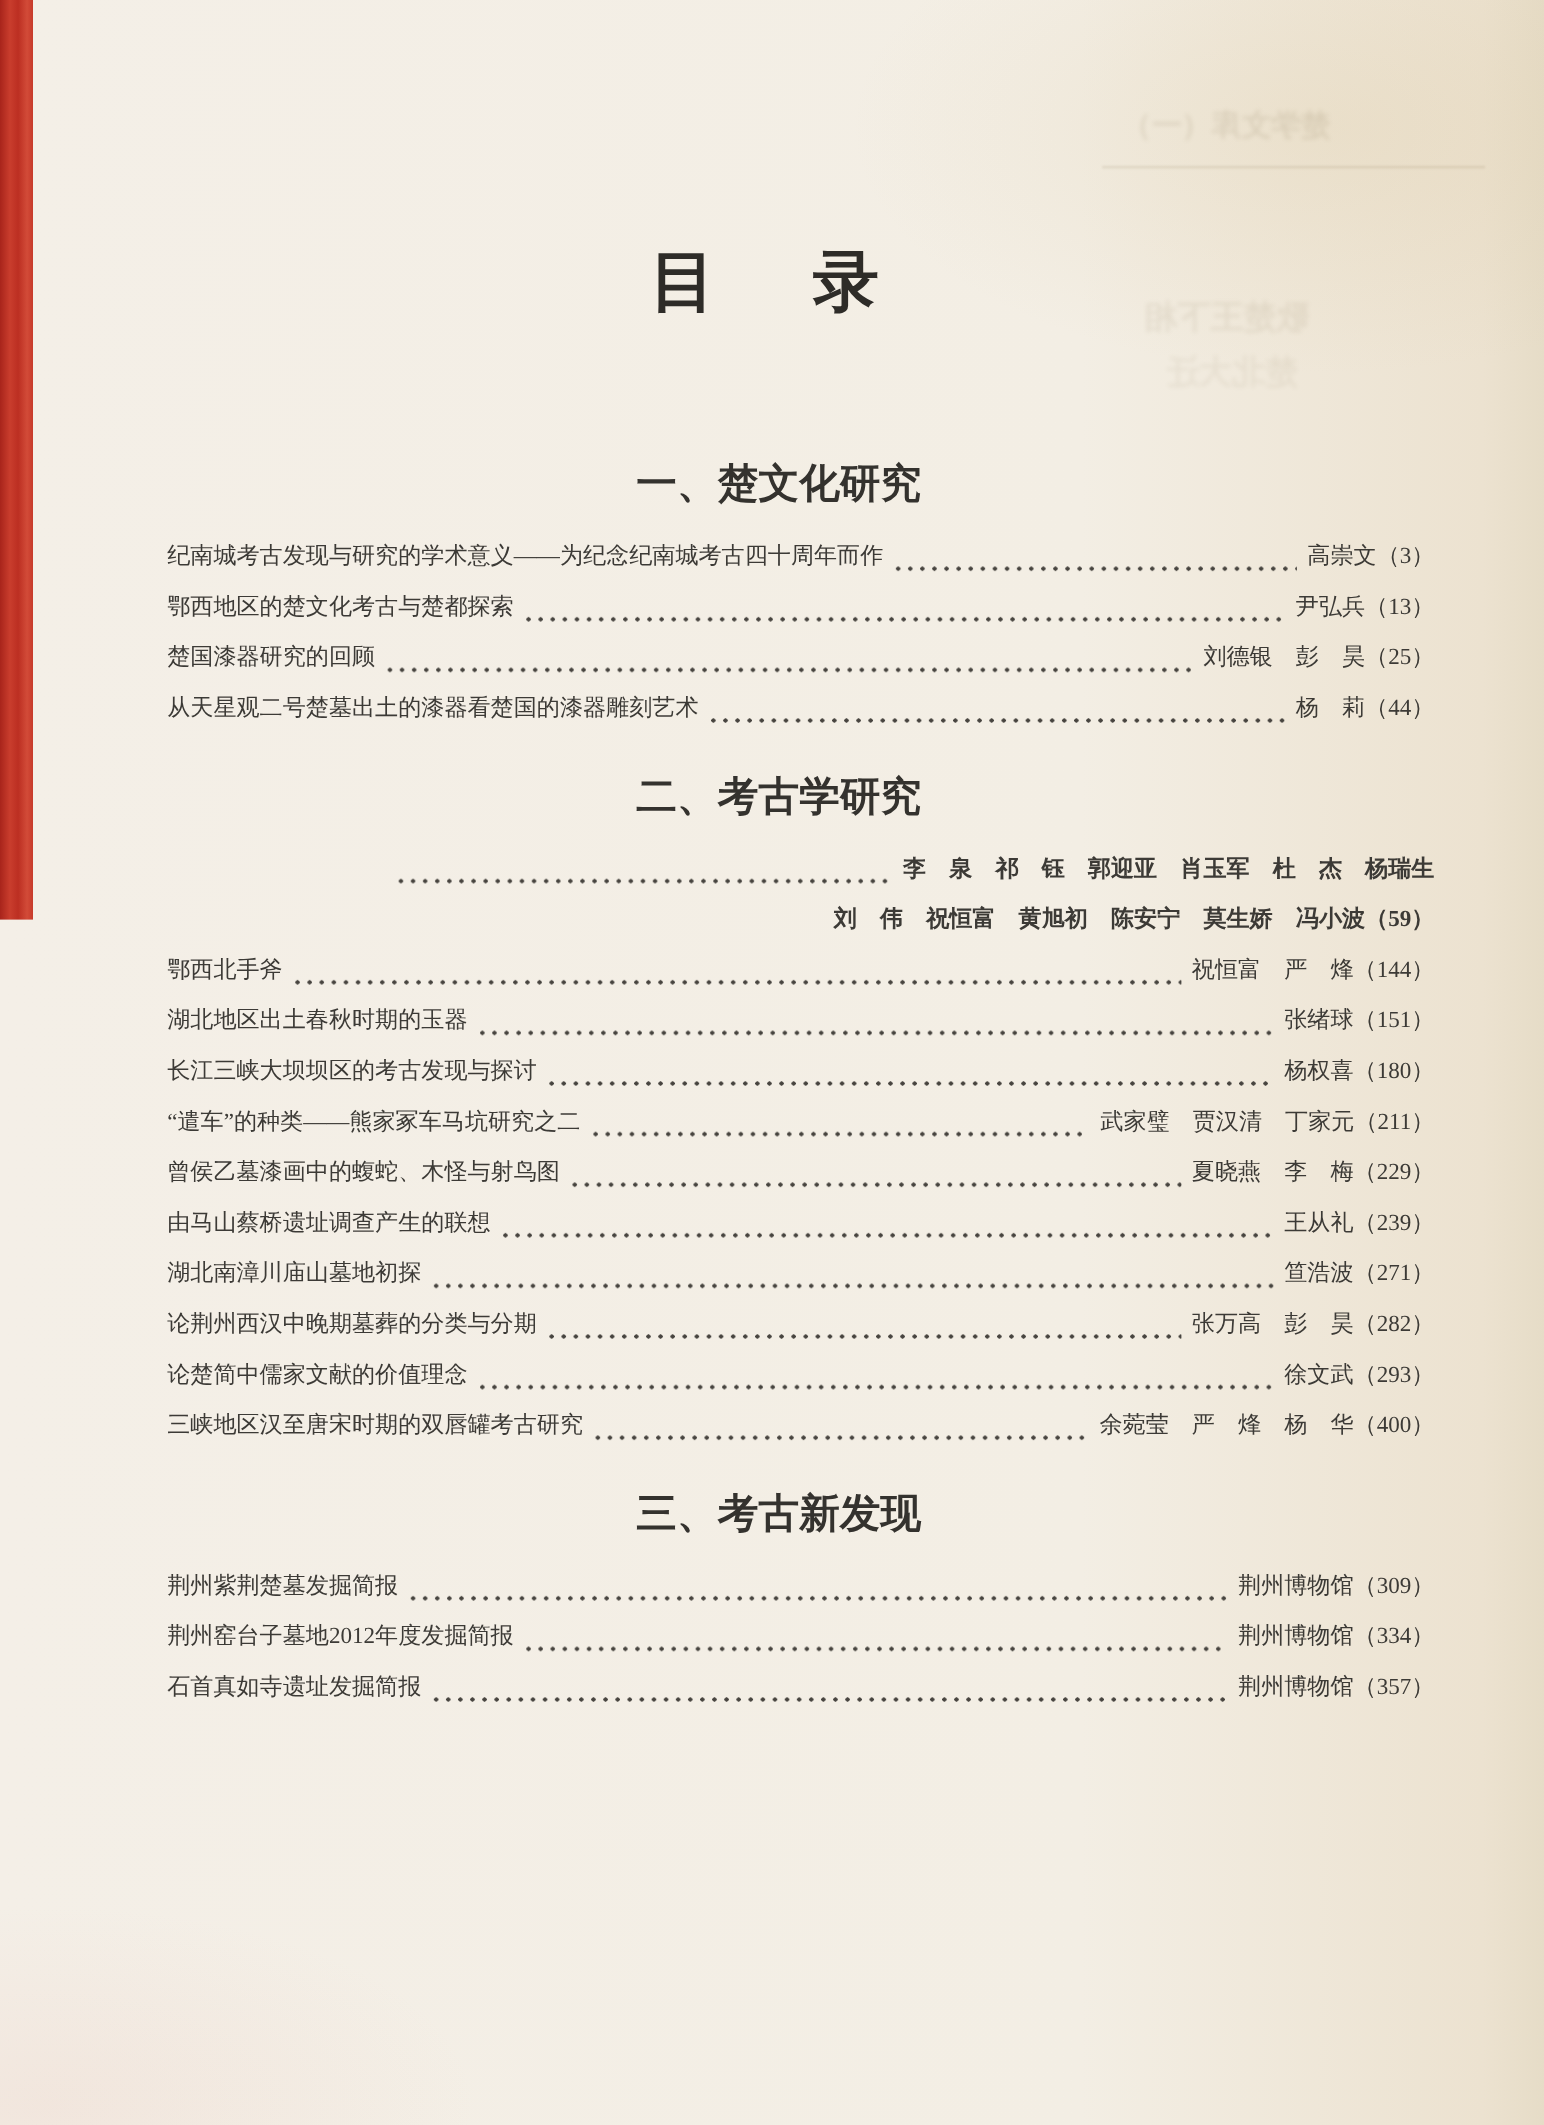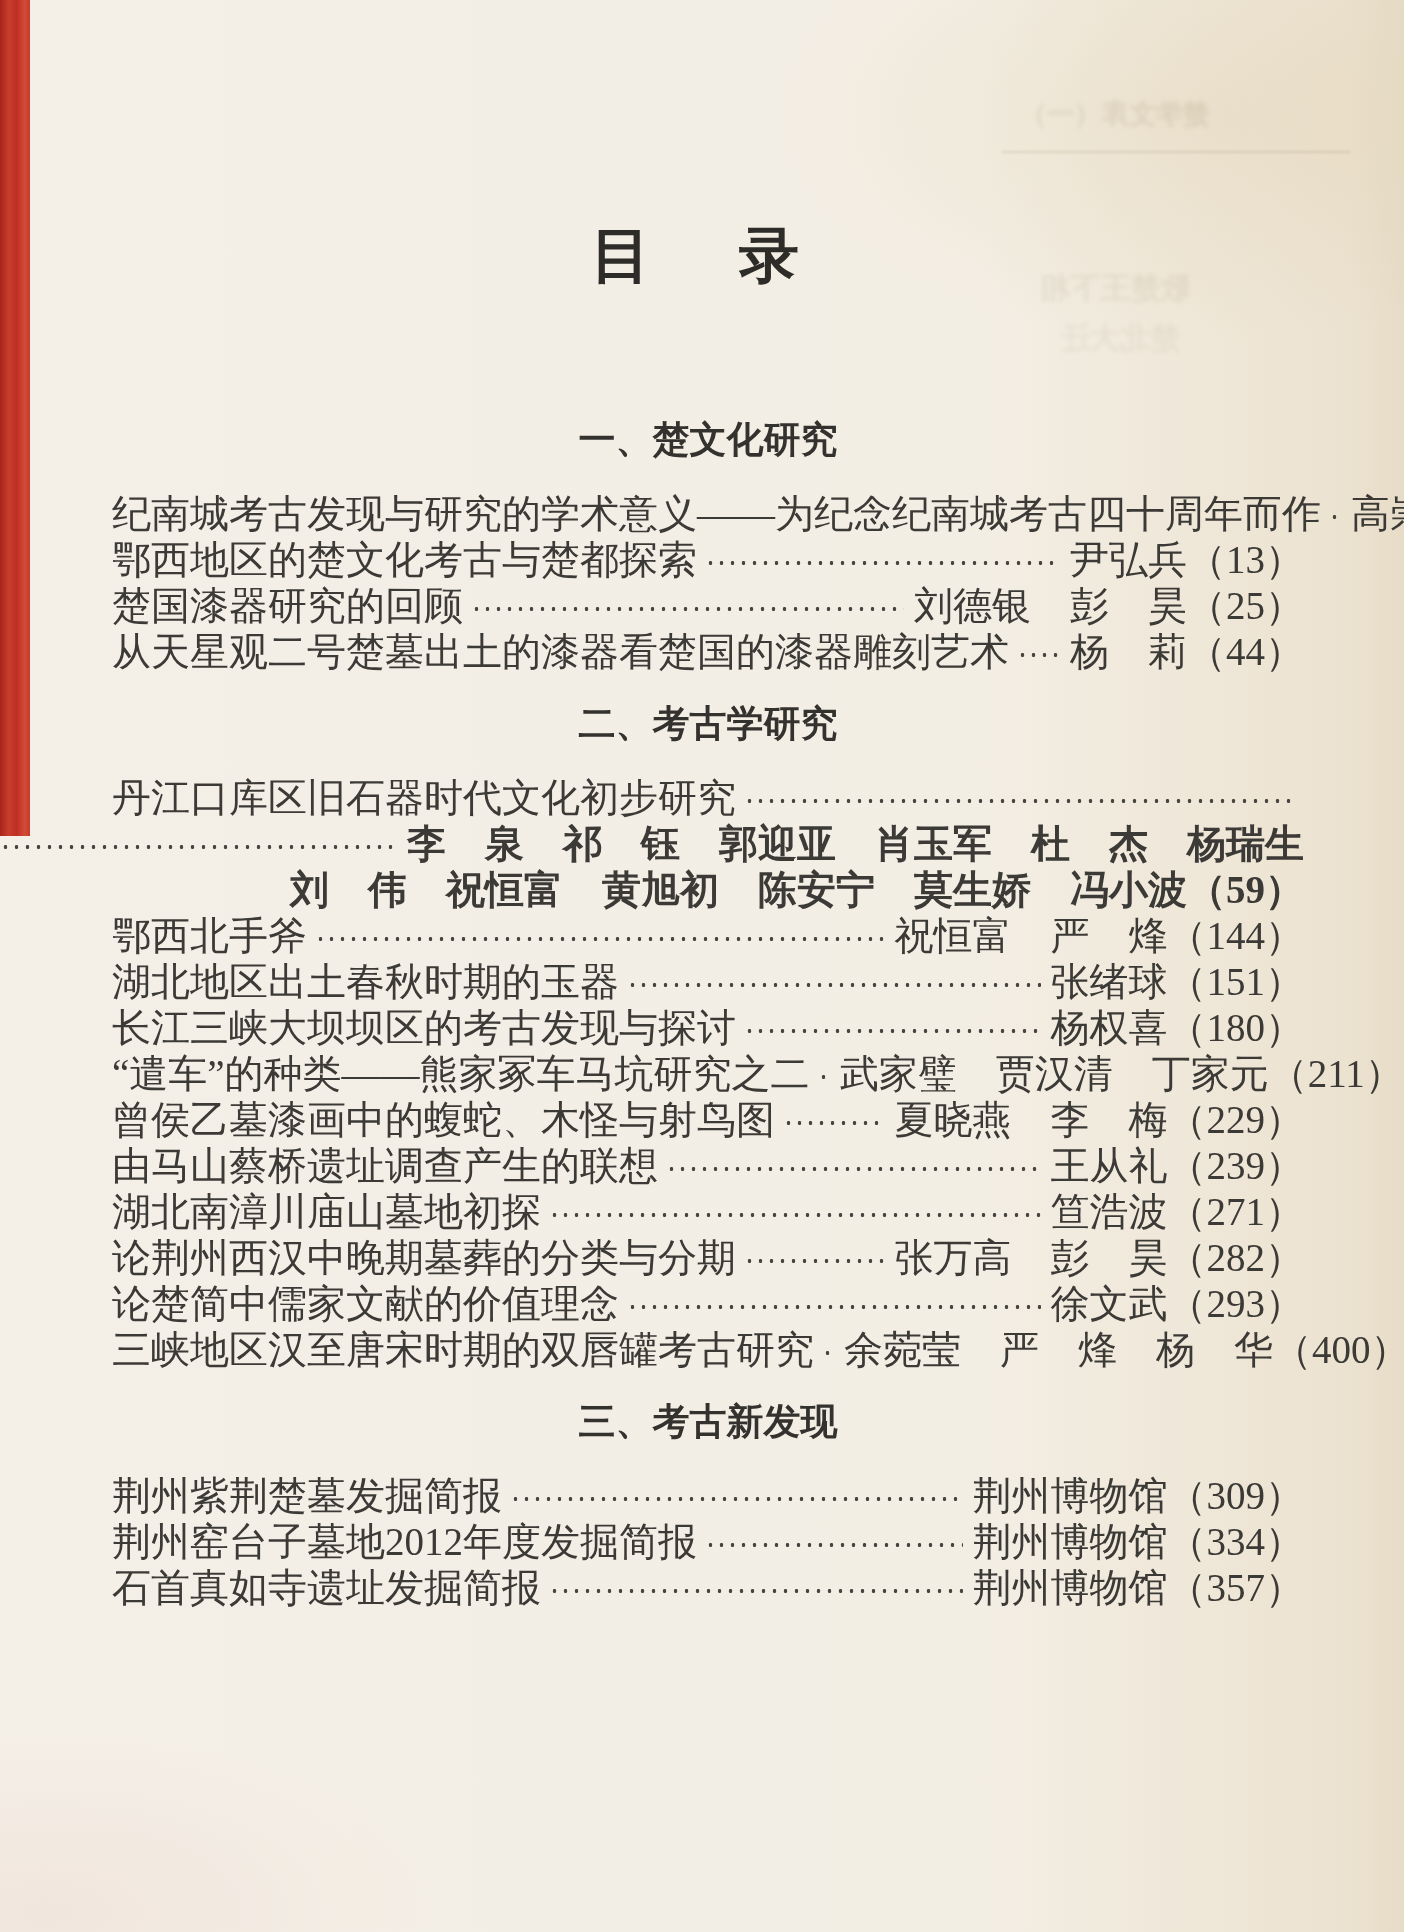--- a/index.html
+++ b/index.html
@@ -36,22 +36,22 @@
     font-size:60px;font-weight:700;letter-spacing:14px;color:#2e2c28;
     margin-bottom:118px;
   }
   .toc{padding:0 100px 0 112px;}
   .sec-h{
     text-align:center;font-size:37px;font-weight:700;color:#34322e;
     font-family:"Liberation Sans","DejaVu Sans",sans-serif;
     margin:24px 0 26px 0;
   }
   .row{
-    display:flex;align-items:center;height:46px;
-    font-size:39px;color:#3c3a36;
+    display:flex;align-items:flex-start;height:46px;
+    font-size:21px;color:#3c3a36;margin-left:40px;
   }
   .row .t,.row .r{white-space:pre;}
   .row.indent{justify-content:flex-end;font-weight:bold;}
   .leader{
     flex:1 1 auto;min-width:12px;height:8px;align-self:center;
     margin:6px 10px 0 8px;
     background-image:radial-gradient(circle, #47443f 1.7px, rgba(0,0,0,0) 2.1px);
     background-size:11px 8px;background-repeat:repeat-x;background-position:left center;
   }
   .leader.pre{flex:0 0 452px;}
@@ -96,25 +96,20 @@
     <span class="t">从天星观二号楚墓出土的漆器看楚国的漆器雕刻艺术</span>
     <span class="leader"></span>
     <span class="r">杨　莉（44）</span>
   </div>
 </div>
   </div>
 
   <div class="sec">
     <div class="sec-h">二、考古学研究</div>
     <div class="sec-list">
-  <div class="row">
-    <span class="t">丹江口库区旧石器时代文化初步研究</span>
-    <span class="leader"></span>
-
-  </div>
 
   <div class="row indent">
 
     <span class="leader pre"></span>
     <span class="r">李　泉　祁　钰　郭迎亚　肖玉军　杜　杰　杨瑞生</span>
   </div>
 
   <div class="row indent">
 
     <span class="r">刘　伟　祝恒富　黄旭初　陈安宁　莫生娇　冯小波（59）</span>

